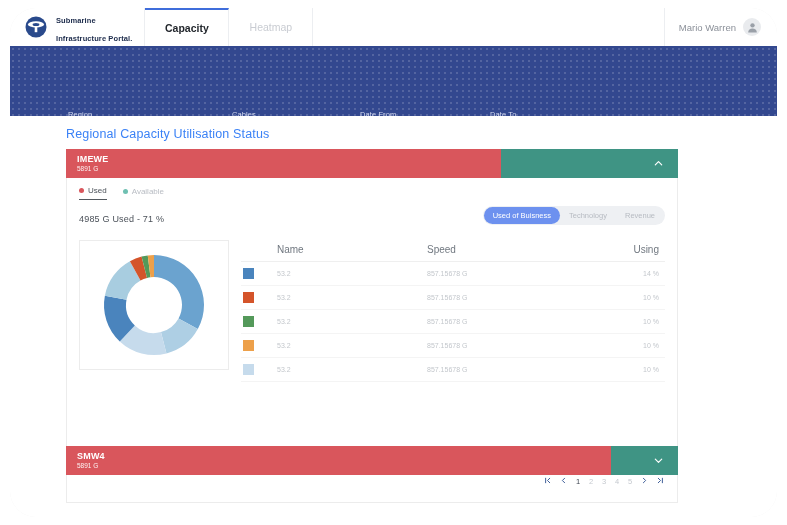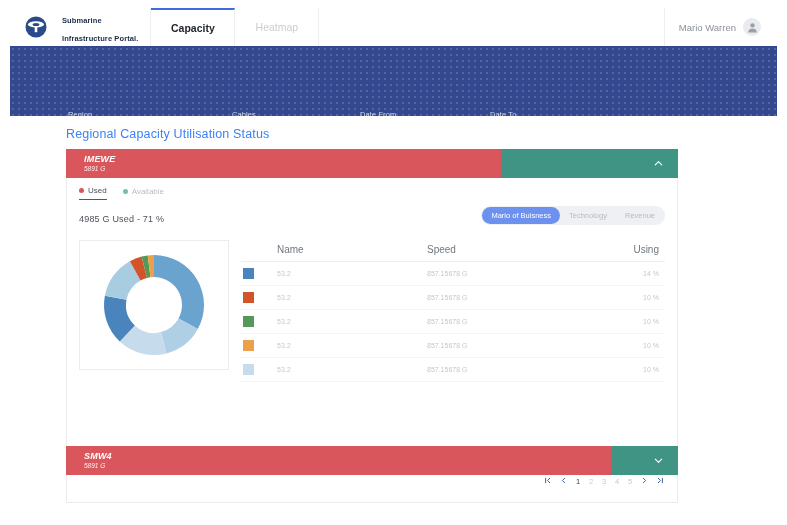--- a/index.html
+++ b/index.html
@@ -22,21 +22,21 @@
   }
 
   
   #topbar {
     position: absolute; left: 0; top: 0;
     width: 100%; height: 38px;
     background: #ffffff;
     display: flex; align-items: stretch;
   }
   #brand {
-    display: flex; align-items: center; gap: 14px;
+    display: flex; align-items: center; gap: 8px;
     padding: 0 12px 0 14px;
     border-right: 1px solid #eceef1;
     min-width: 120px;
   }
   #brand-logo {
     width: 24px; height: 24px; flex: 0 0 24px;
   }
   #brand-text {
     font-size: 7.5px; font-weight: bold; line-height: 9px;
     color: #1b2a4a; letter-spacing: .1px;
@@ -96,21 +96,21 @@
   
   .panel { position: absolute; left: 56px; width: 612px; }
   .panel-head {
     height: 29px; position: relative;
     display: flex; align-items: center;
     overflow: hidden; cursor: pointer;
     color: #ffffff;
   }
   .bar-used { position: absolute; left: 0; top: 0; bottom: 0; background: #d9565c; }
   .bar-free { position: absolute; top: 0; right: 0; bottom: 0; background: #3f9484; }
-  .panel-titles { position: relative; z-index: 2; padding-left: 18px; font-style: italic; }
+  .panel-titles { position: relative; z-index: 2; padding-left: 11px; }
   .panel-name { font-size: 9px; font-weight: bold; line-height: 11px; letter-spacing: .2px; }
   .panel-sub  { font-size: 6.5px; line-height: 8px; opacity: .92; }
   .chev { position: absolute; right: 14px; z-index: 2; }
 
   .panel-body {
     background: #ffffff;
     border: 1px solid #ececec;
     border-top: none;
     position: relative;
   }
@@ -283,21 +283,21 @@
           <div class="legend-tab">
             <span class="legend-dot" style="background:#6fc0b2;"></span>
             <span>Available</span>
           </div>
         </div>
 
         <div id="used-summary">4985 G Used - 71 %</div>
 
         <div id="segmented">
           <div class="seg active">
-            <span>Mario of Buisness</span>
+            <span>Used of Buisness</span>
           </div>
           <div class="seg">
             <span>Technology</span>
           </div>
           <div class="seg">
             <span>Revenue</span>
           </div>
         </div>
 
         <div id="chart-card">

